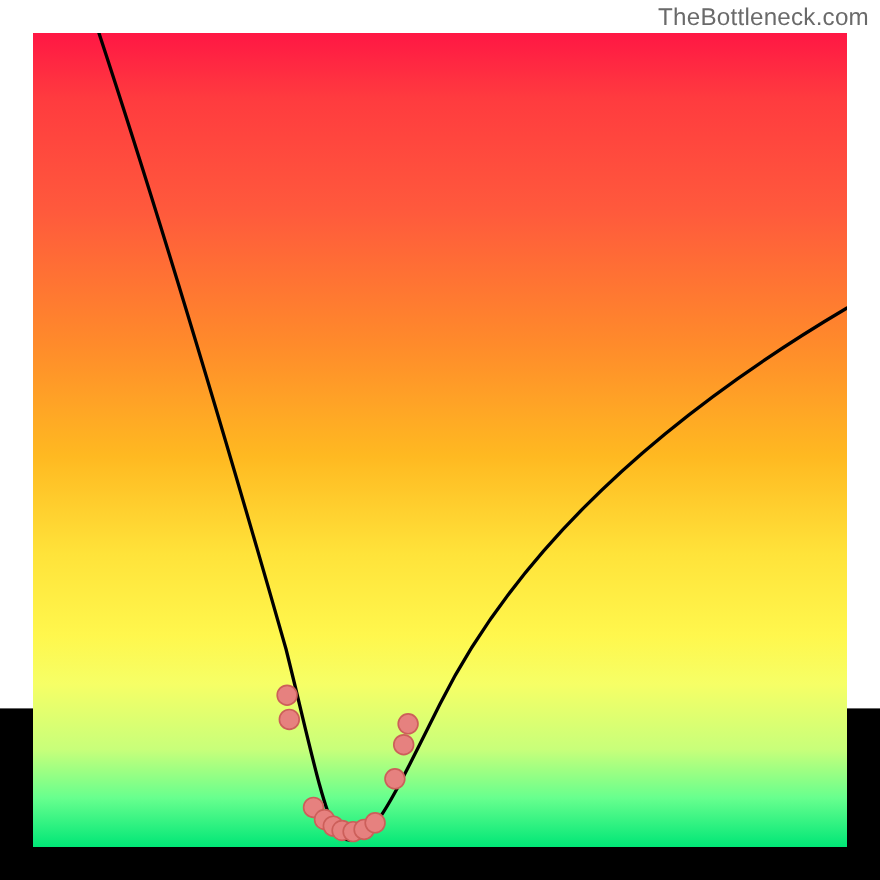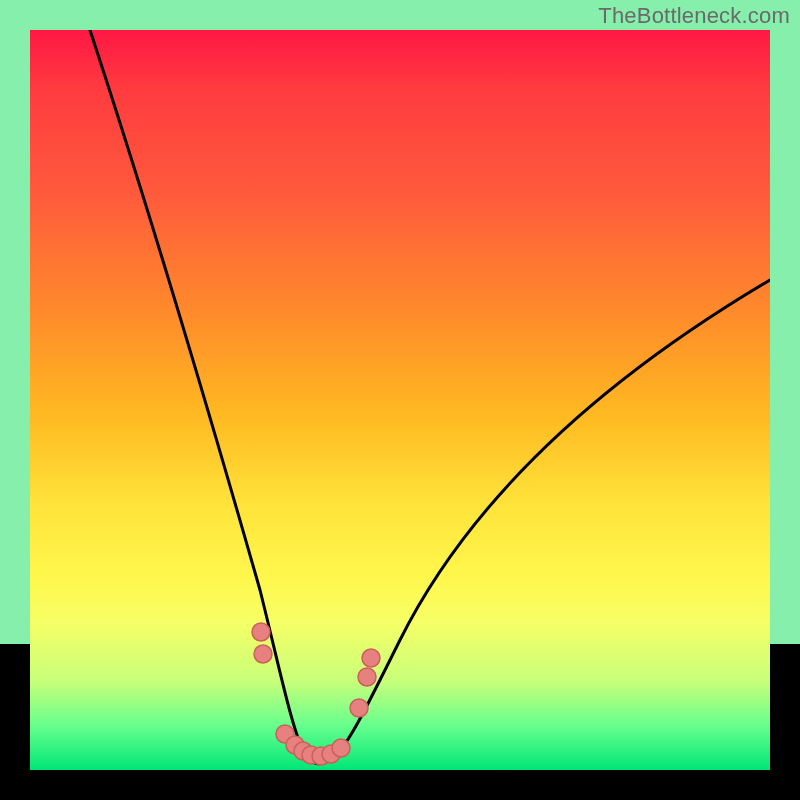--- a/index.html
+++ b/index.html
@@ -10,21 +10,21 @@
     background: #000;
     overflow: hidden;
     font-family: Arial, Helvetica, sans-serif;
   }
   .frame {
     position: absolute;
     left: 0;
     top: 0;
     width: 800px;
     height: 644px;
-    background: #86efac;
+    background: #ffffff;
   }
   .plot {
     position: absolute;
     left: 30px;
     top: 30px;
     width: 740px;
     height: 740px;
     
     background: linear-gradient(
       to bottom,

